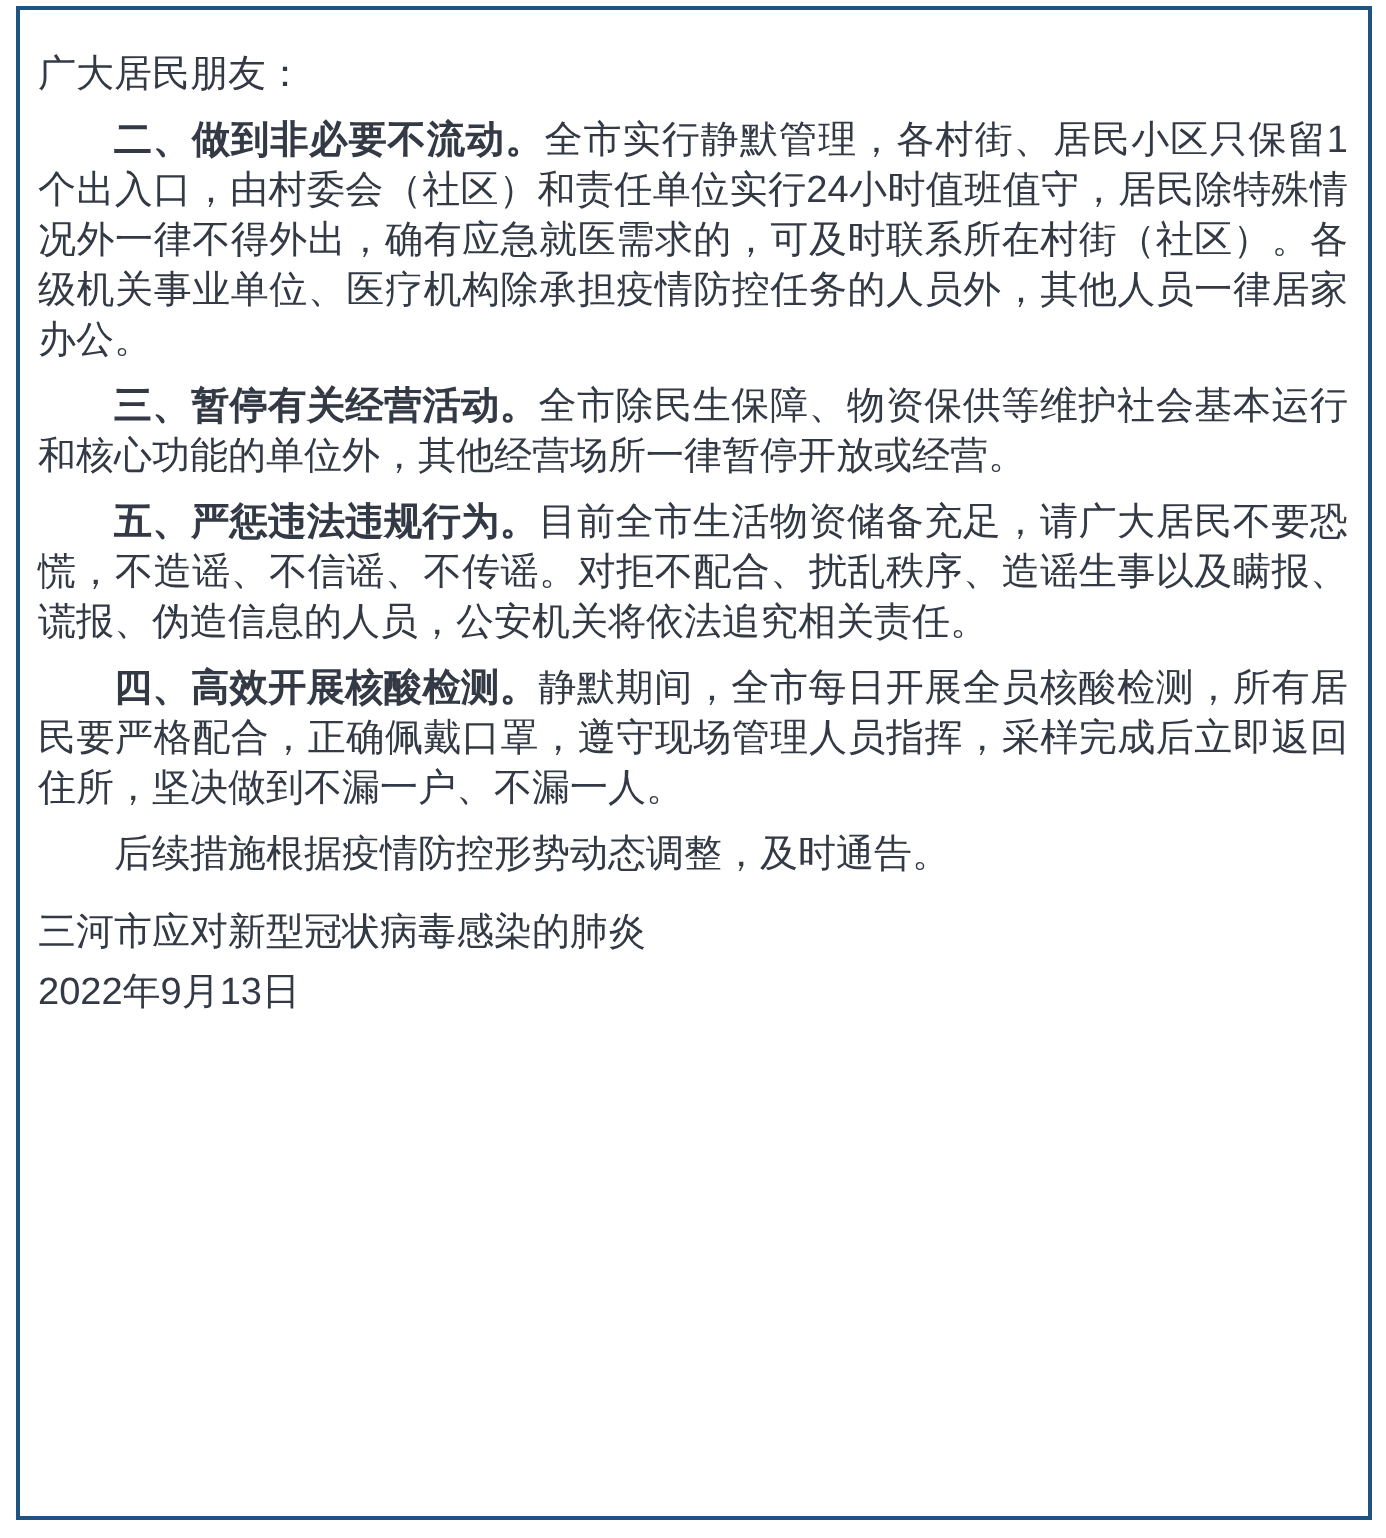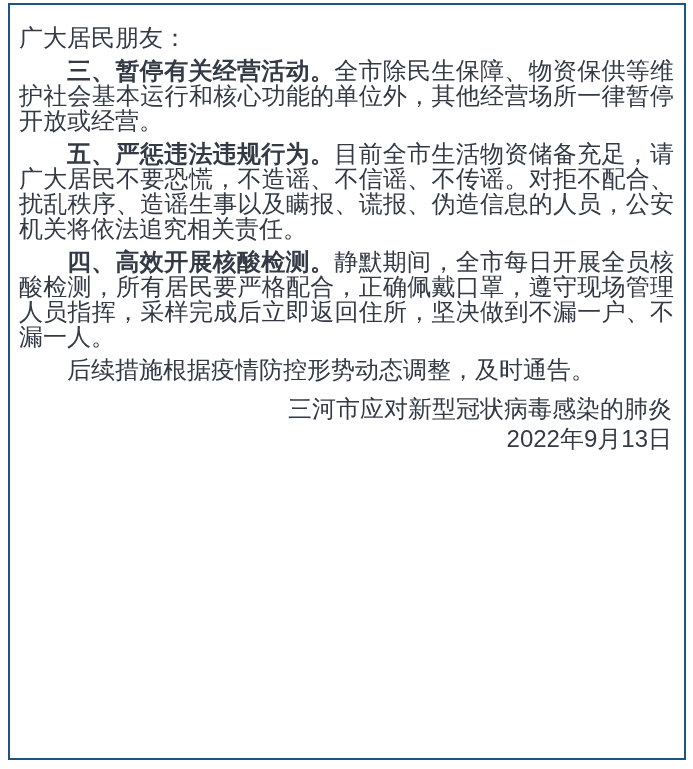--- a/index.html
+++ b/index.html
@@ -9,48 +9,50 @@
     width: 693px;
   }
   .notice-box {
     box-sizing: border-box;
     margin: 3px 7px 9px 8px;
     min-height: 757px;
     border: 2px solid var(--border-color, #1f5482);
     padding: 20px 10px 18px 9px;
     color: var(--text-color, #333a45);
     font-family: "Liberation Sans", "DejaVu Sans", sans-serif;
-    font-size: 24px;
+    font-size: 19px;
     line-height: 25px;
     background: #ffffff;
   }
   .notice-box p { margin: 8px 0; }
   .salutation { margin-top: 0 !important; }
   .para {
     text-indent: 2em;
     text-align: justify;
   }
   .para strong { font-weight: bold; }
   .signature {
     margin-top: 12px;
-    text-align: right;
     line-height: 30px;
     padding-right: 2px;
   }
   .signature p { margin: 0; }
 </style>
 </head>
 <body>
 
 <div class="notice-box">
 
   <p class="salutation">广大居民朋友：</p>
 
 
 
+  <p class="para">
+    <strong>二、做到非必要不流动。</strong><span>全市实行静默管理，各村街、居民小区只保留1个出入口，由村委会（社区）和责任单位实行24小时值班值守，居民除特殊情况外一律不得外出，确有应急就医需求的，可及时联系所在村街（社区）。各级机关事业单位、医疗机构除承担疫情防控任务的人员外，其他人员一律居家办公。</span>
+  </p>
 
   <p class="para">
     <strong>三、暂停有关经营活动。</strong><span>全市除民生保障、物资保供等维护社会基本运行和核心功能的单位外，其他经营场所一律暂停开放或经营。</span>
   </p>
 
   <p class="para">
     <strong>五、严惩违法违规行为。</strong><span>目前全市生活物资储备充足，请广大居民不要恐慌，不造谣、不信谣、不传谣。对拒不配合、扰乱秩序、造谣生事以及瞒报、谎报、伪造信息的人员，公安机关将依法追究相关责任。</span>
   </p>
 
   <p class="para">

